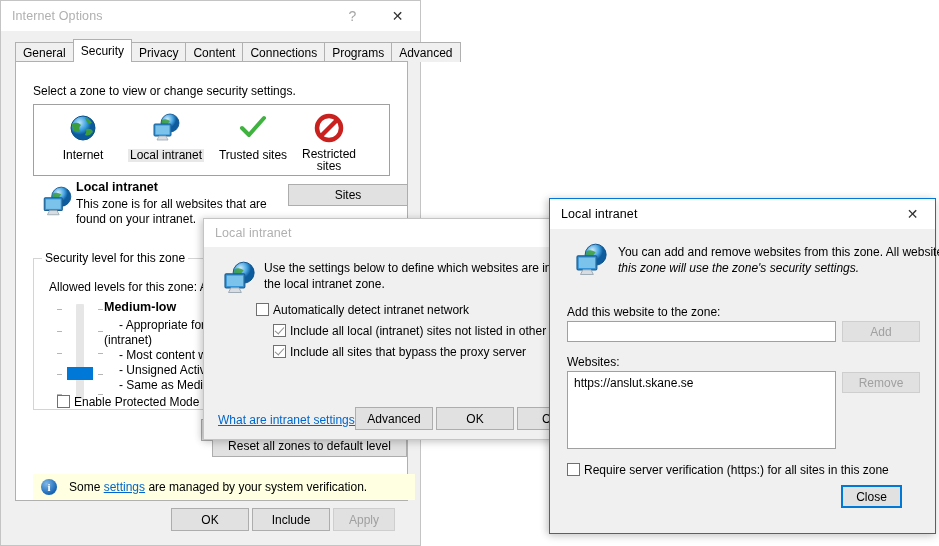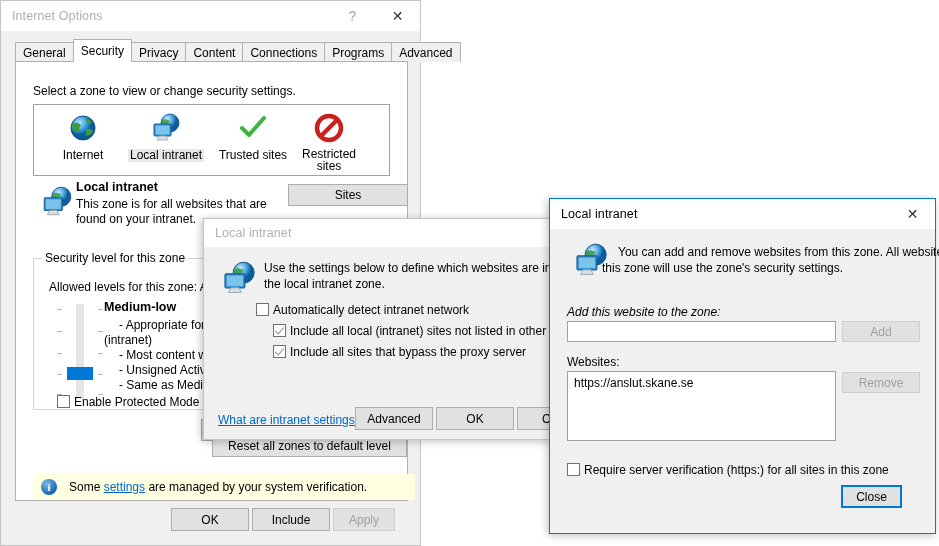--- a/index.html
+++ b/index.html
@@ -429,31 +429,31 @@
           </defs>
         <circle cx="20" cy="10" r="9" fill="url(#gi4)" stroke="#0a4f8a" stroke-width="0.8"></circle>
         <path d="M12 7 Q16 5 20 8 Q17 11 18 13 Q14 14 12 11 Z" fill="#3c9d3c" opacity="0.85"></path>
         <rect x="4" y="11" width="17" height="12" rx="1" fill="#2f8fd4" stroke="#1b5f92" stroke-width="1"></rect>
         <rect x="5.5" y="12.5" width="14" height="9" fill="#7cc3ec"></rect>
         <path d="M9 23 L16 23 L18 27 L7 27 Z" fill="#d7dde2" stroke="#9aa7b0" stroke-width="0.8"></path>
       </svg>
     </div>
 
     <div class="abs lbl" style="left:68px; top:46px; white-space:nowrap;">You can add and remove websites from this zone. All websites in</div>
-    <div class="abs lbl" style="left:52px; top:62px; white-space:nowrap;">this zone will use the zone's security settings.</div>
-
-    <div class="abs lbl" style="left:17px; top:106px;font-style:italic;">Add this website to the zone:</div>
+    <div class="abs lbl" style="left:68px; top:62px; white-space:nowrap;font-style:italic;">this zone will use the zone's security settings.</div>
+
+    <div class="abs lbl" style="left:17px; top:106px;">Add this website to the zone:</div>
 
     <input class="textbox abs" type="text" style="left: 17px; top: 122px; width: 269px; height: 21px;" placeholder="">
 
     <div class="btn abs disabled" style="left:292px; top:122px; width:78px; height:21px;">Add</div>
 
     <div class="abs lbl" style="left:17px; top:156px;">Websites:</div>
 
-    <div class="listbox abs" style="left:17px; top:172px; width:269px; height:70px;">
+    <div class="listbox abs" style="left:17px; top:172px; width:269px; height:78px;">
       <div style="padding:1px 2px;">https://anslut.skane.se</div>
     </div>
 
     <div class="btn abs disabled" style="left:292px; top:173px; width:78px; height:21px;">Remove</div>
 
     <div class="abs" style="left:17px; top:264px; white-space:nowrap;">
       <span class="cb"></span><span class="lbl" style="margin-left:4px;">Require server verification (https:) for all sites in this zone</span>
     </div>
 
     <div class="btn abs focus" style="left:291px; top:286px; width:61px; height:23px;">Close</div>

